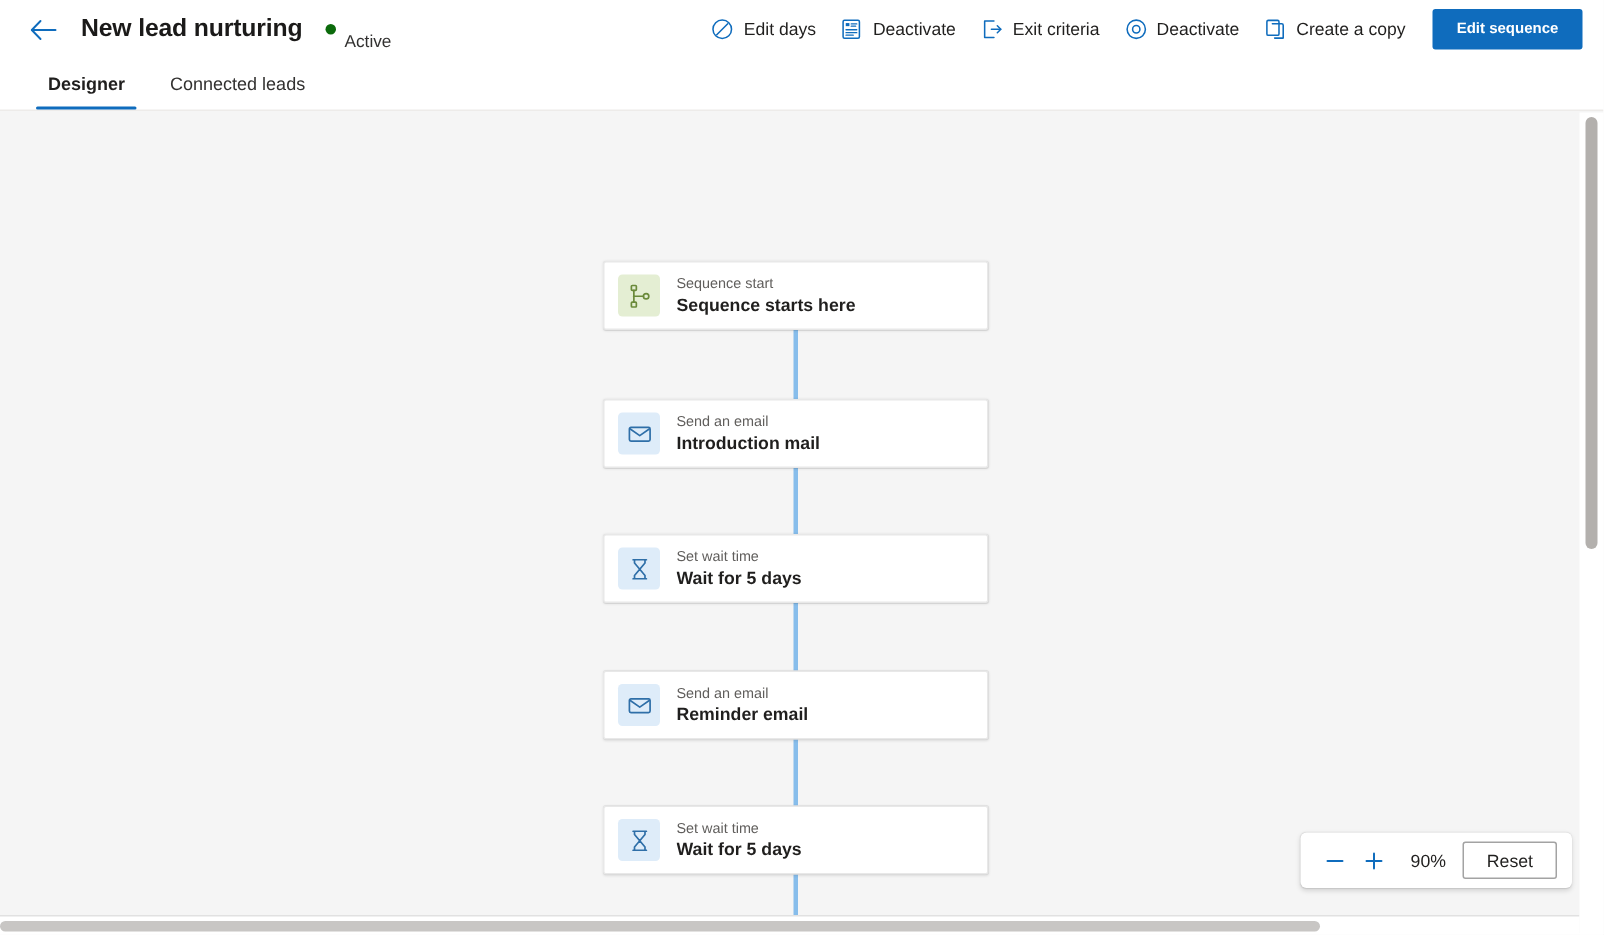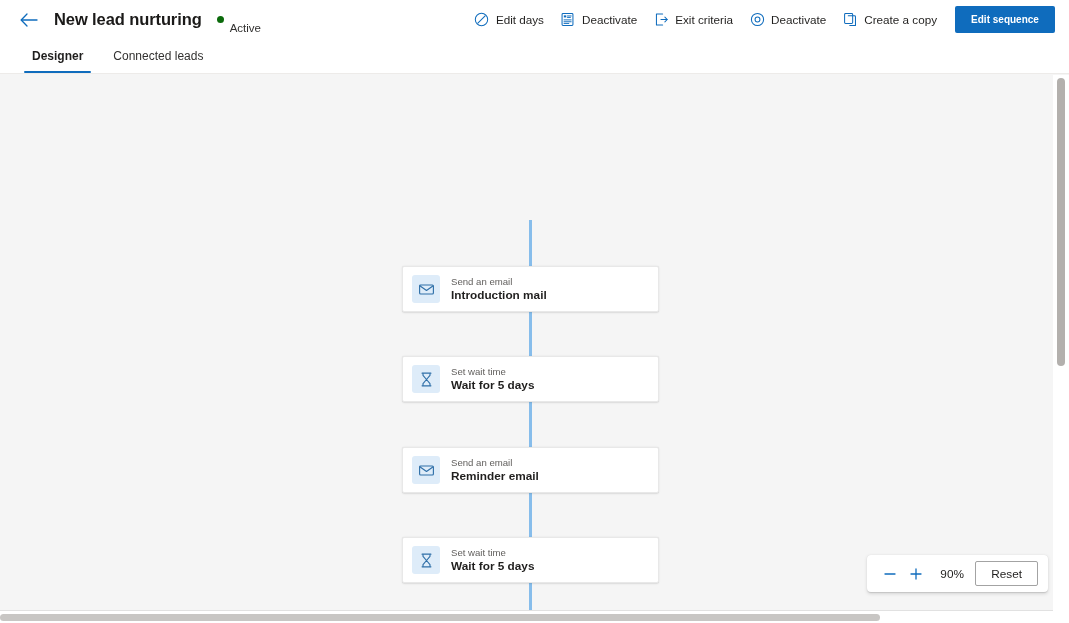--- a/index.html
+++ b/index.html
@@ -401,20 +401,35 @@
 
 <div class="canvas">
   <div class="flow">
 
     <div class="spine" style="top:146px;height:46px;"></div>
     <div class="spine" style="top:238px;height:44px;"></div>
     <div class="spine" style="top:328px;height:45px;"></div>
     <div class="spine" style="top:419px;height:44px;"></div>
     <div class="spine" style="top:509px;height:45px;"></div>
 
+    <div class="node" style="top:100px;">
+      <span class="node-icon green">
+        <svg width="17" height="17" viewBox="0 0 18 18" fill="none">
+          <rect x="3.1" y="1.4" width="3.5" height="3.5" rx="0.6" stroke="#6a8a3a" stroke-width="1.2"></rect>
+          <rect x="3.1" y="13.1" width="3.5" height="3.5" rx="0.6" stroke="#6a8a3a" stroke-width="1.2"></rect>
+          <circle cx="13.5" cy="9" r="1.9" stroke="#6a8a3a" stroke-width="1.2"></circle>
+          <path d="M4.85 4.9V9H11.6" stroke="#6a8a3a" stroke-width="1.2" stroke-linecap="round" stroke-linejoin="round"></path>
+          <path d="M4.85 13.1V9" stroke="#6a8a3a" stroke-width="1.2" stroke-linecap="round"></path>
+        </svg>
+      </span>
+      <span class="node-text">
+        <span class="node-sub">Sequence start</span>
+        <span class="node-title">Sequence starts here</span>
+      </span>
+    </div>
 
     <div class="node" style="top:192px;">
       <span class="node-icon blue">
         <svg width="17" height="17" viewBox="0 0 18 18" fill="none">
           <rect x="1.7" y="4.2" width="14.6" height="9.6" rx="1.1" stroke="#2f6fa8" stroke-width="1.2"></rect>
           <path d="M2.3 5.3L9 10L15.7 5.3" stroke="#2f6fa8" stroke-width="1.2" stroke-linecap="round" stroke-linejoin="round"></path>
         </svg>
       </span>
       <span class="node-text">
         <span class="node-sub">Send an email</span>

